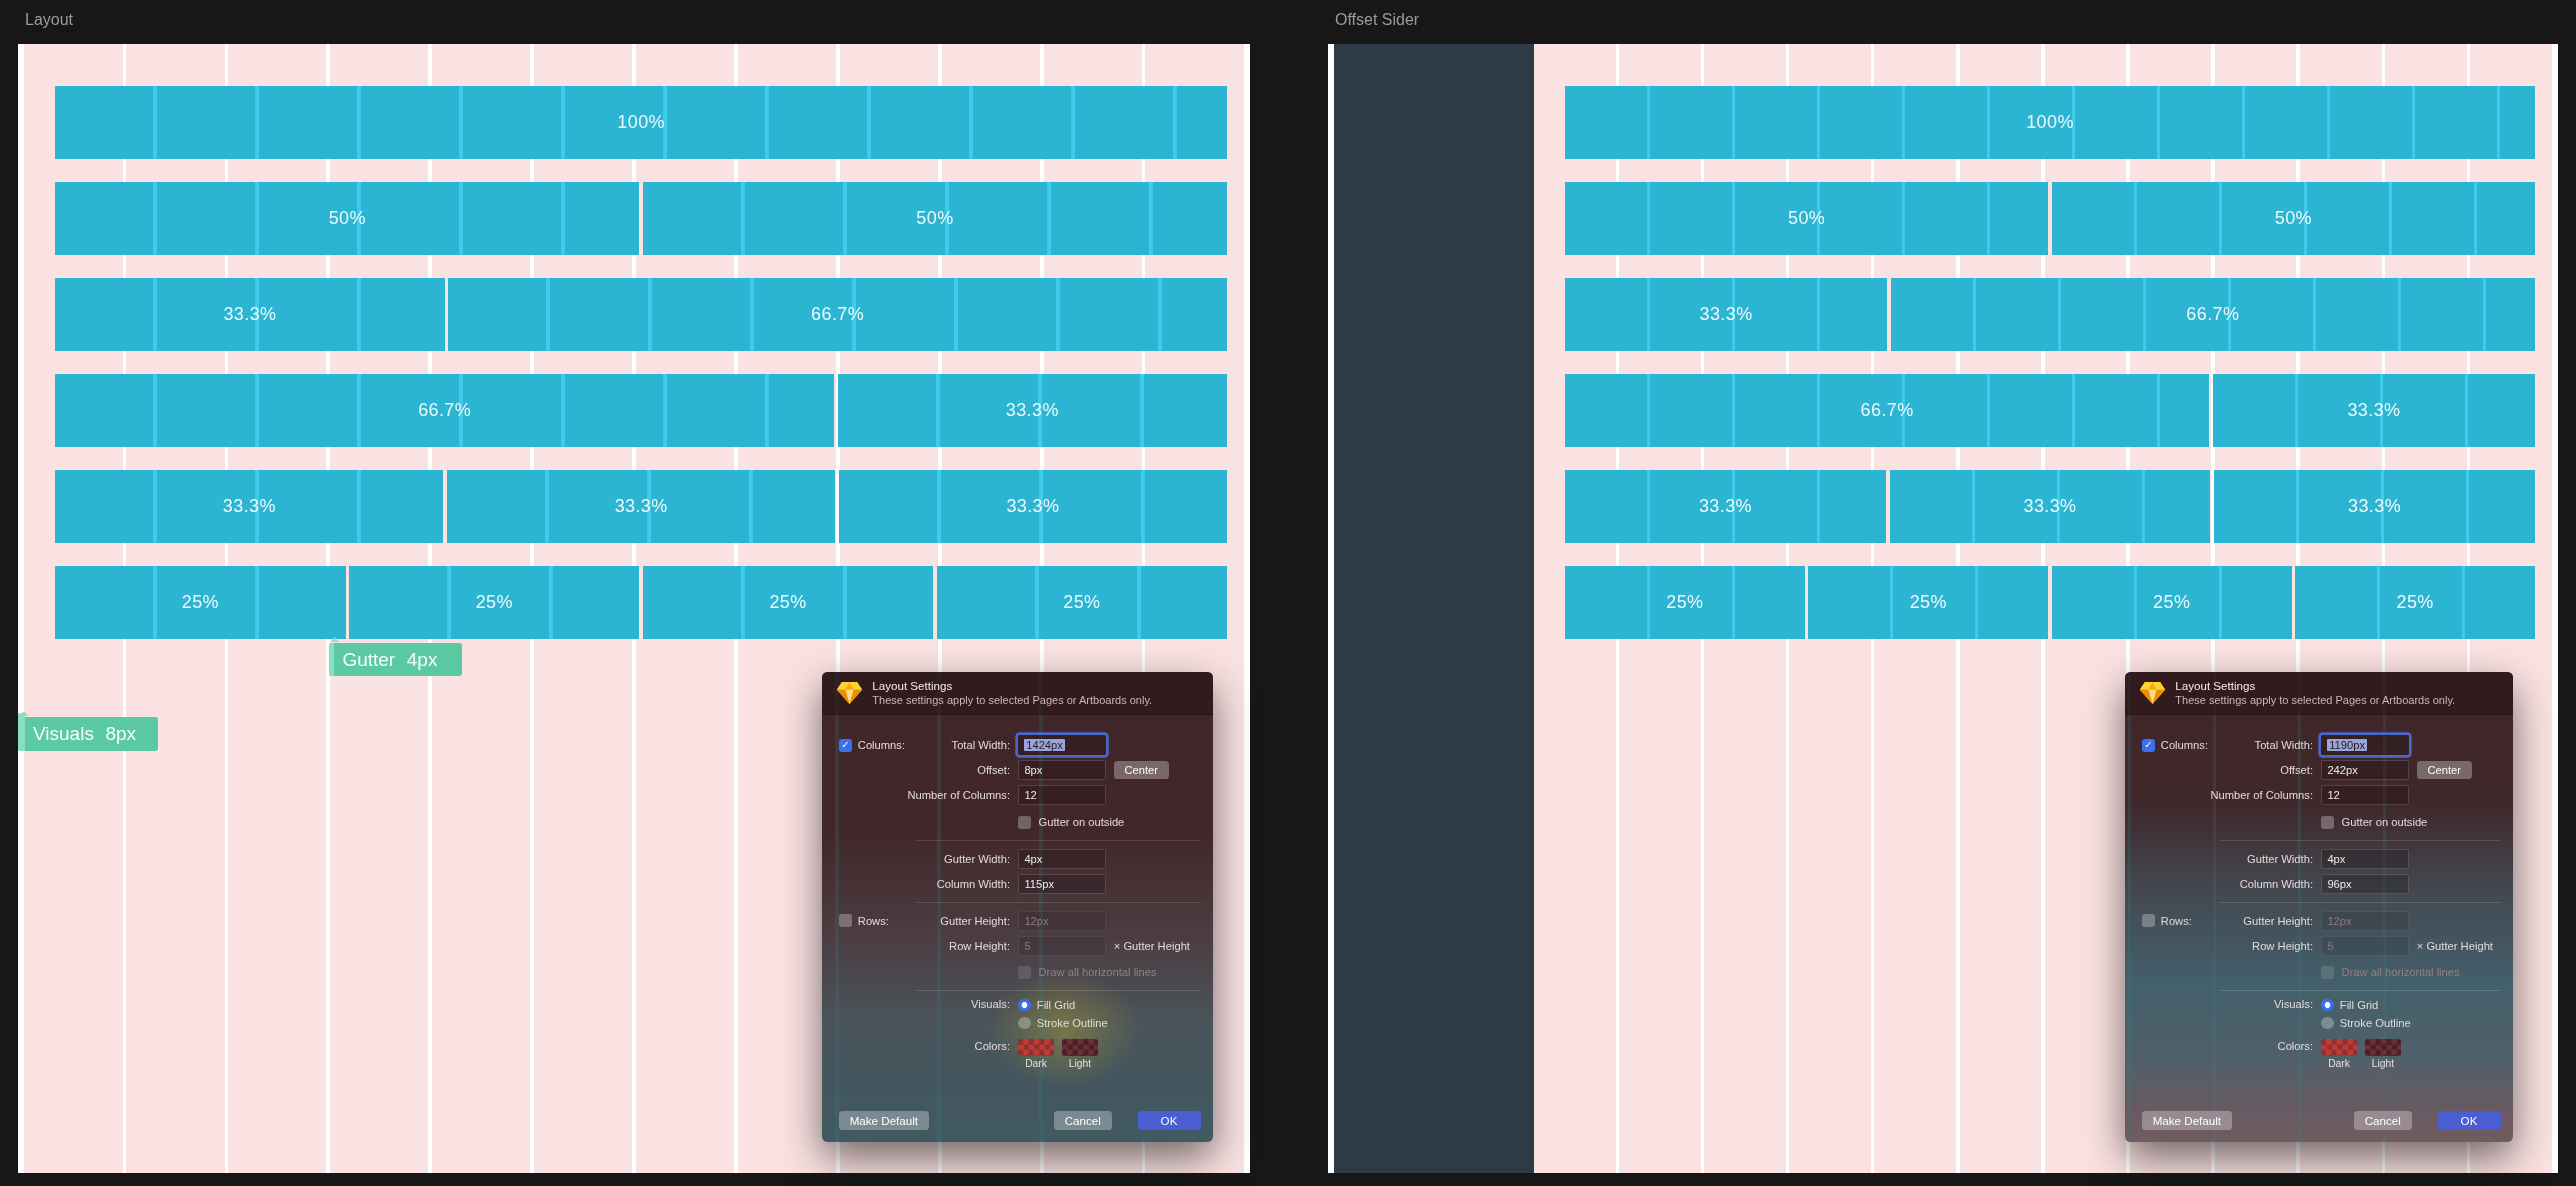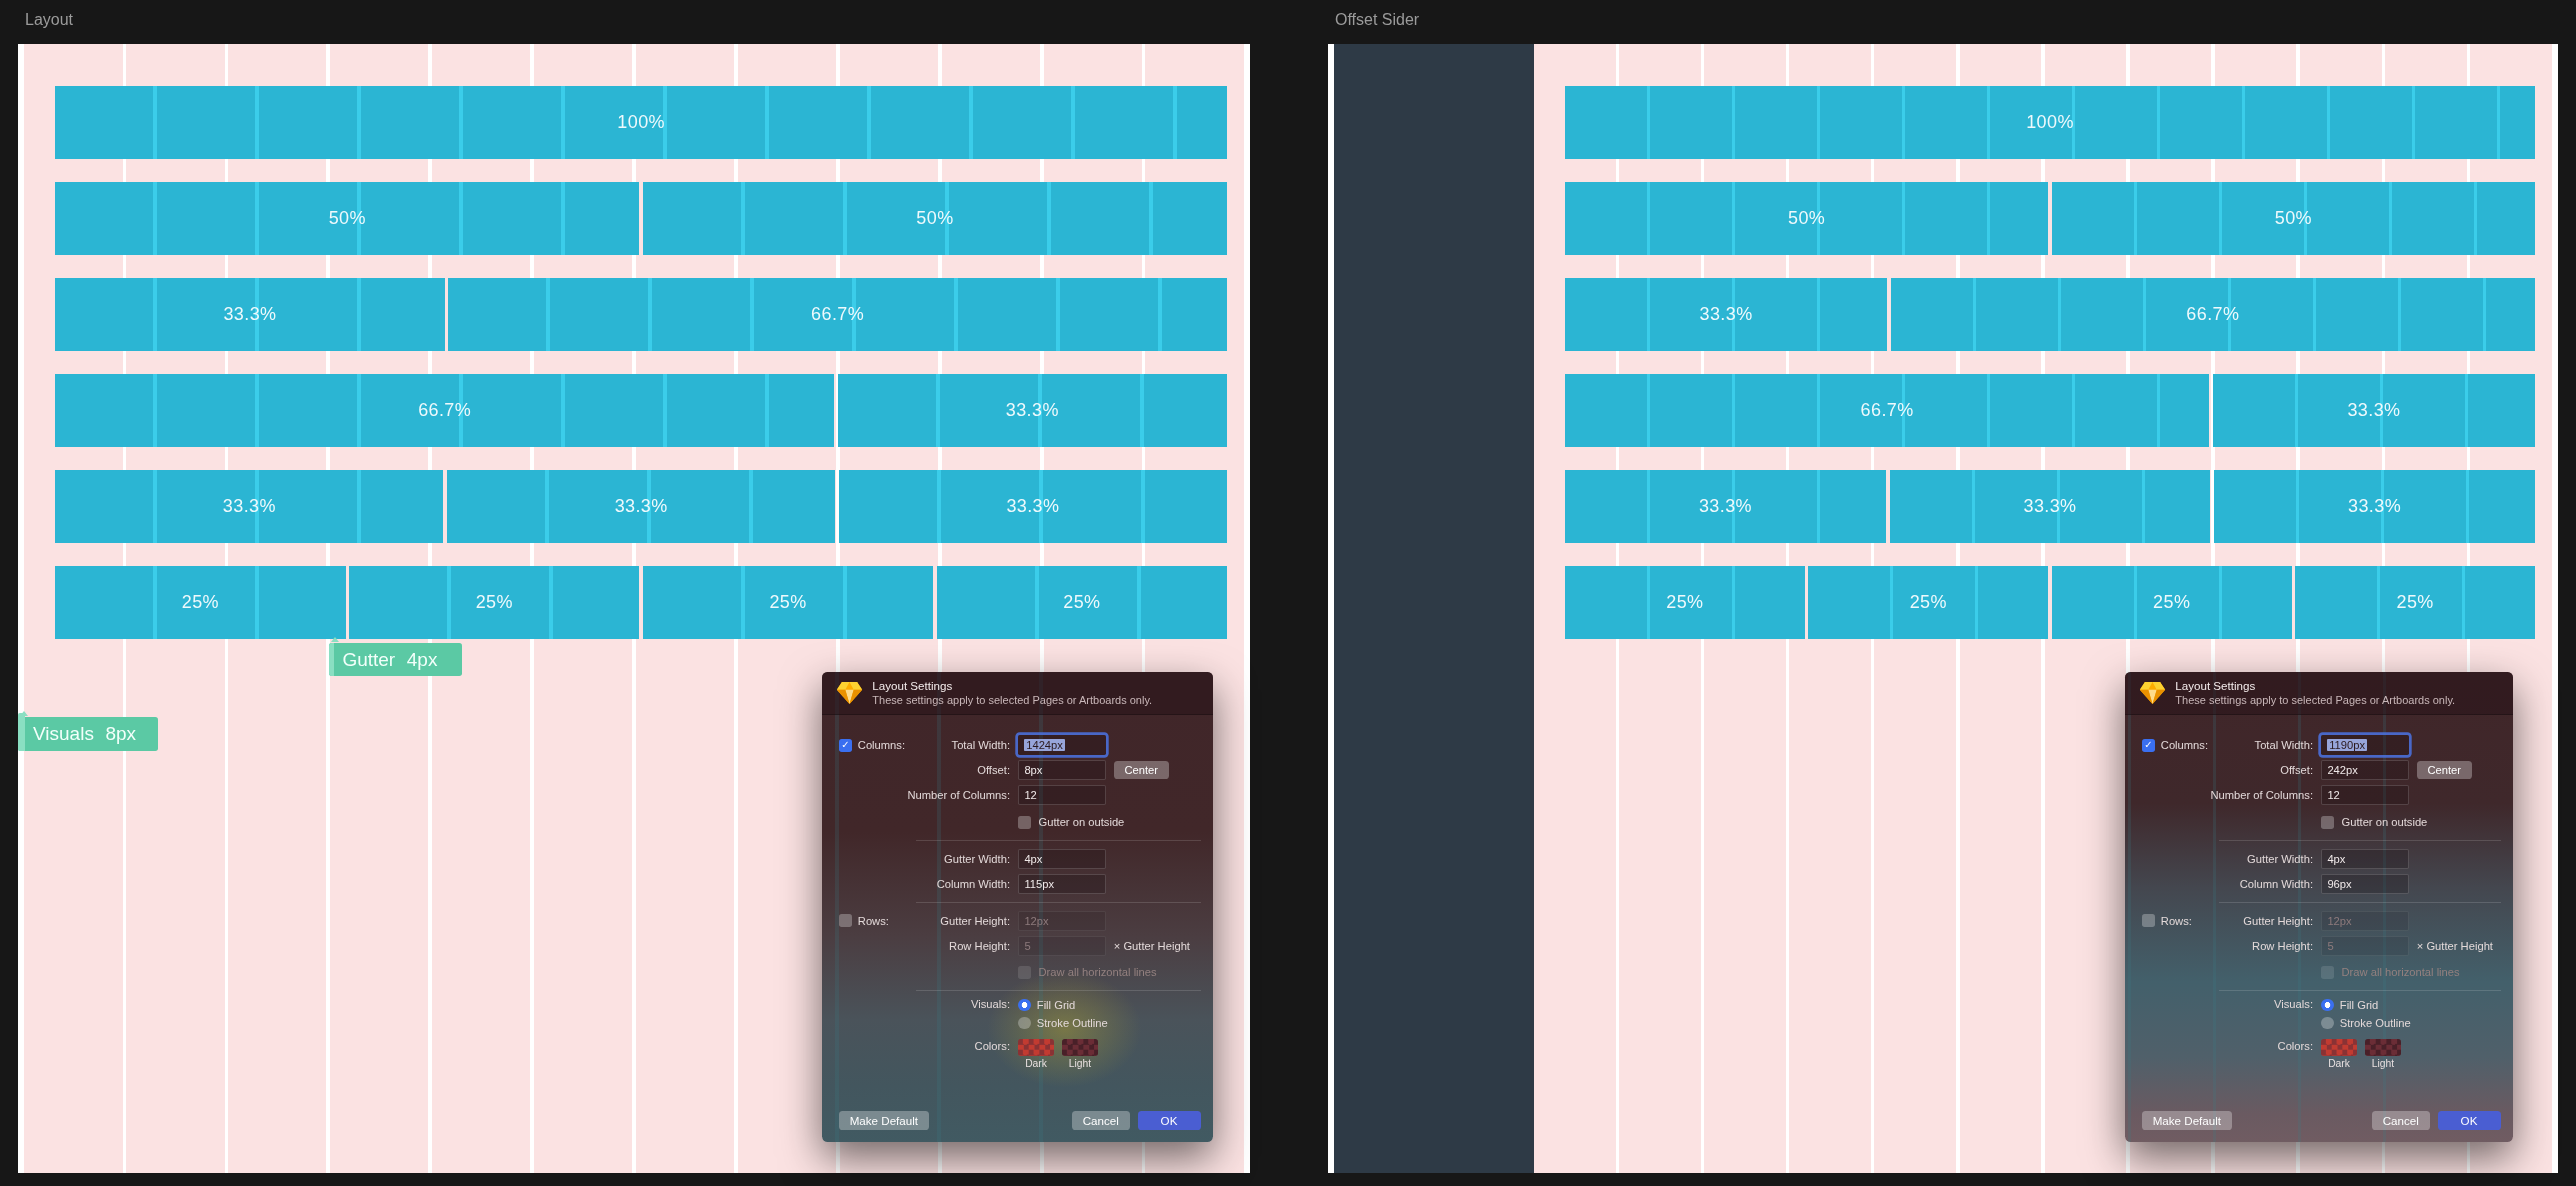--- a/index.html
+++ b/index.html
@@ -75,21 +75,21 @@
   .cb.on{background:var(--checkbox-blue,#3a6ff0);}
   .cb.dis{background:rgba(255,255,255,.12);}
   .cb .tick{color:#fff;font-size:9.8px;line-height:12.5px;}
   .rd{width:12.5px;height:12.5px;border-radius:50%;background:rgba(255,255,255,.28);flex:none;display:inline-block;}
   .rd.on{background:radial-gradient(circle at 50% 50%,#fff 0 2.7px,var(--checkbox-blue,#3a6ff0) 3.1px);}
   .radio-row{display:flex;align-items:center;gap:6.3px;height:17px;}
   .sw{width:36px;height:17px;border-radius:2.7px;flex:none;}
   .sw.dark{background:repeating-conic-gradient(#c23b31 0% 25%,#8a3234 0% 50%) 0 0/10.7px 10.7px;}
   .sw.light{background:repeating-conic-gradient(#6b2d36 0% 25%,#492028 0% 50%) 0 0/10.7px 10.7px;}
   .swl{width:36px;text-align:center;font-size:10.3px;color:#e8e0e0;margin-top:2.7px;}
-  .dlg-foot{position:relative;margin-top:auto;display:flex;align-items:center;gap:8px;
+  .dlg-foot{position:relative;margin-top:auto;display:flex;align-items:center;gap:26px;
             padding:0 12.5px 11.6px 17px;}
   .spacer{flex:1;}
   .btn{height:19.7px;border:none;border-radius:3.6px;font-size:11.6px;color:#fff;
        font-family:"Liberation Sans",sans-serif;padding:0 10.7px;display:inline-flex;
        align-items:center;justify-content:center;}
   .btn.ghost{background:rgba(255,255,255,.30);}
   .btn.ok{background:var(--ok-blue,#4a5ed2);min-width:63px;}
   .btn.center{height:18px;font-size:11.2px;background:rgba(255,255,255,.30);}
 </style>
 </head>

